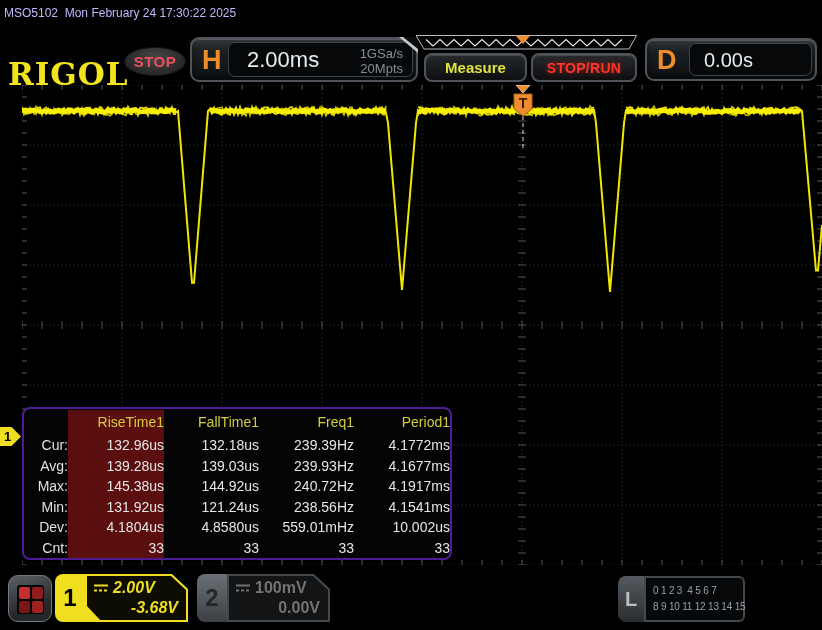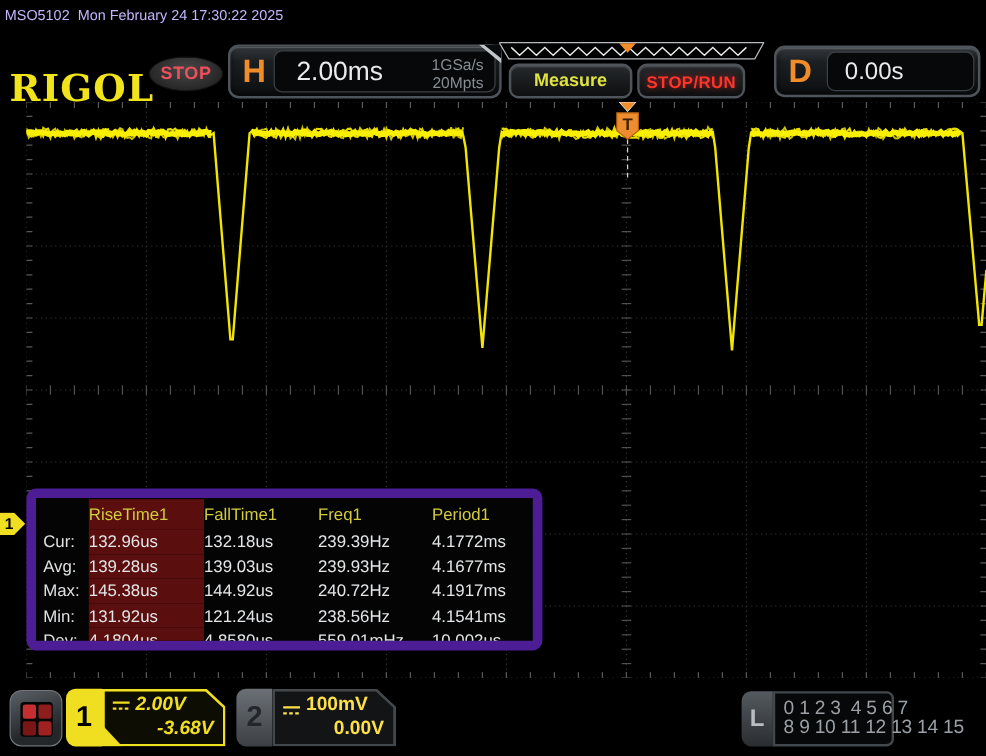--- a/index.html
+++ b/index.html
@@ -35,33 +35,33 @@
   .notch-outer{position:absolute;top:-2px;right:-2px;width:19px;height:16px;background:#c3c7cb;
         clip-path:polygon(0 0,100% 0,100% 100%);}
   .notch-inner{position:absolute;top:0;right:0;width:15px;height:12px;background:#0a0b0c;
         clip-path:polygon(0 0,100% 0,100% 100%);}
   .wave-strip{position:absolute;left:416px;top:35px;width:221px;height:15px;}
   .scope-btn{position:absolute;height:29px;border-radius:8px;border:2px solid #4e545a;
         background:linear-gradient(180deg,#26292c,#0d0f10);
         box-shadow:inset 0 1px 1px rgba(255,255,255,.18);
         display:flex;align-items:center;justify-content:center;font-weight:bold;cursor:pointer;}
   .measure-btn{left:424px;top:53px;width:103px;color:#dfe23f;font-size:15px;}
-  .stoprun-btn{left:531px;top:53px;width:90px;color:#ff352b;font-size:14px;letter-spacing:.3px;
+  .stoprun-btn{left:531px;top:53px;width:106px;color:#ff352b;font-size:14px;letter-spacing:.3px;
         text-shadow:0 0 6px rgba(255,40,30,.6);}
 
   
   .scope{position:absolute;left:0;top:85px;width:822px;height:480px;}
   .scope svg{position:absolute;left:22px;top:0;}
   .gnd-marker{position:absolute;left:0;top:342px;width:21px;height:19px;background:#f0df20;
         clip-path:polygon(0 0,55% 0,100% 50%,55% 100%,0 100%);
         color:#000;font-size:13px;font-weight:bold;line-height:19px;text-align:left;padding-left:4px;}
 
   
-  .meas-table{position:absolute;left:22px;top:322px;width:430px;height:135px;
-        background:rgba(4,4,4,.93);border:8px solid #4c1d95;border-radius:8px;overflow:hidden;}
+  .meas-table{position:absolute;left:22px;top:322px;width:430px;height:153px;
+        background:rgba(4,4,4,.93);border:2px solid #4c1d95;border-radius:8px;overflow:hidden;text-align:right;}
   .meas-grid{display:grid;grid-template-columns:40px 96px 95px 95px 96px;
         grid-template-rows:25px repeat(6,20.5px);padding:1px 0 0 4px;}
   .mcell{font-size:14px;color:#e4e6e8;line-height:20.5px;white-space:nowrap;overflow:hidden;}
   .mcell.head{color:#d2cc3e;line-height:25px;}
   .mcell.rowlabel{color:#dfe1e3;padding-left:2px;}
   .mcell.hl{background:#5a0e0e;}
 
   
   .bottombar{position:absolute;left:0;top:565px;width:822px;height:65px;background:#000;}
   .menu-btn{position:absolute;left:8px;top:10px;width:44px;height:47px;border-radius:10px;
@@ -80,28 +80,28 @@
   .ch-line2{position:absolute;right:10px;top:25px;font-size:16px;font-weight:bold;}
   .ch1-tab{left:55px;background:#f0df20;color:#000;}
   .ch1-body{left:85px;width:103px;}
   .ch1-body .bg{background:#f0df20;} .ch1-body .fg{background:#0d0d04;}
   .ch1-body .ch-line1,.ch1-body .ch-line2{color:#f0df20;font-style:italic;}
   .ch1-wedge{position:absolute;left:85px;top:39px;width:17px;height:18px;background:#f0df20;
         clip-path:polygon(0 0,100% 100%,0 100%);}
   .ch2-tab{left:197px;background:linear-gradient(180deg,#6a7075,#3c4044);color:#24272a;}
   .ch2-body{left:227px;width:103px;}
   .ch2-body .bg{background:#43484d;} .ch2-body .fg{background:#121416;}
-  .ch2-body .ch-line1,.ch2-body .ch-line2{color:#fde047;align-items:flex-end;}
+  .ch2-body .ch-line1,.ch2-body .ch-line2{color:#737373;}
 
   .la-tab{position:absolute;left:618px;top:11px;width:26px;height:46px;border-radius:8px 0 0 8px;
         background:linear-gradient(180deg,#545a5f,#2a2d30);color:#b8bec4;font-weight:bold;font-size:20px;
         display:flex;align-items:center;justify-content:center;cursor:pointer;}
   .la-body{position:absolute;left:644px;top:11px;width:101px;height:46px;background:#070809;
         border:2px solid #43484d;border-radius:0 6px 6px 0;padding:5px 0 0 7px;cursor:pointer;}
-  .la-row{color:#9aa0a6;font-size:16px;line-height:16px;letter-spacing:-.2px;white-space:pre;}
+  .la-row{color:#9aa0a6;font-size:10px;line-height:16px;letter-spacing:-.2px;white-space:pre;}
 </style>
 </head>
 <body>
 
 <div class="stage">
 
   <div class="topbar">MSO5102  Mon February 24 17:30:22 2025</div>
 
   <div class="logo">RIGOL</div>
   <div class="stop-badge">STOP</div>

